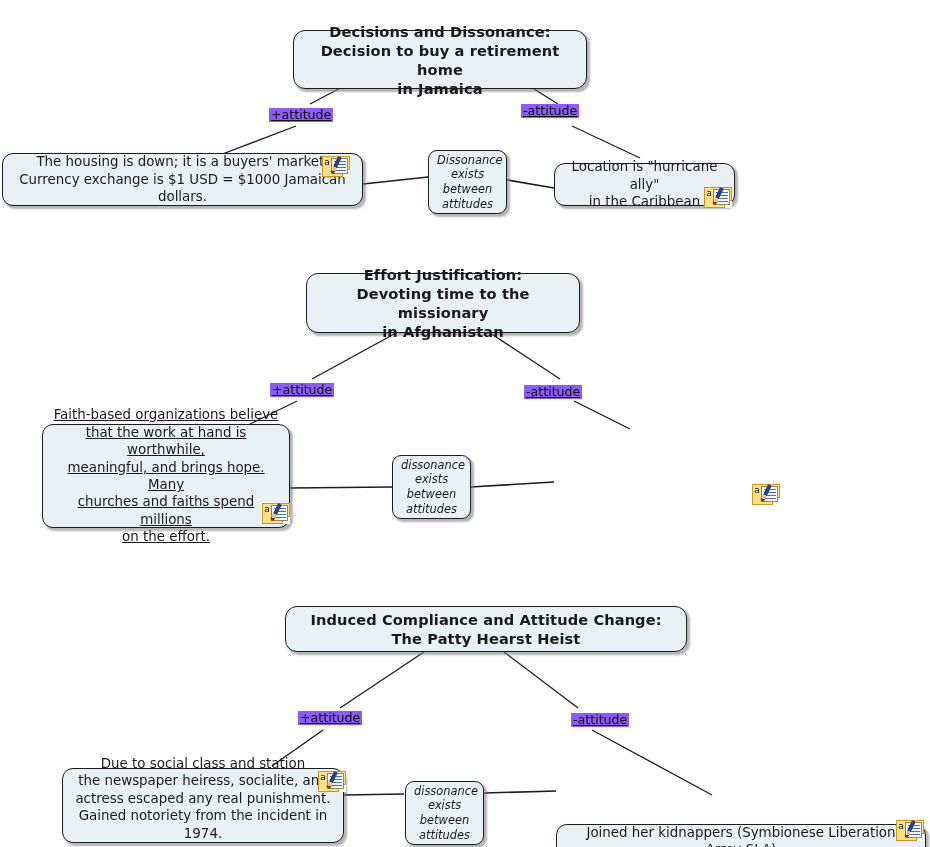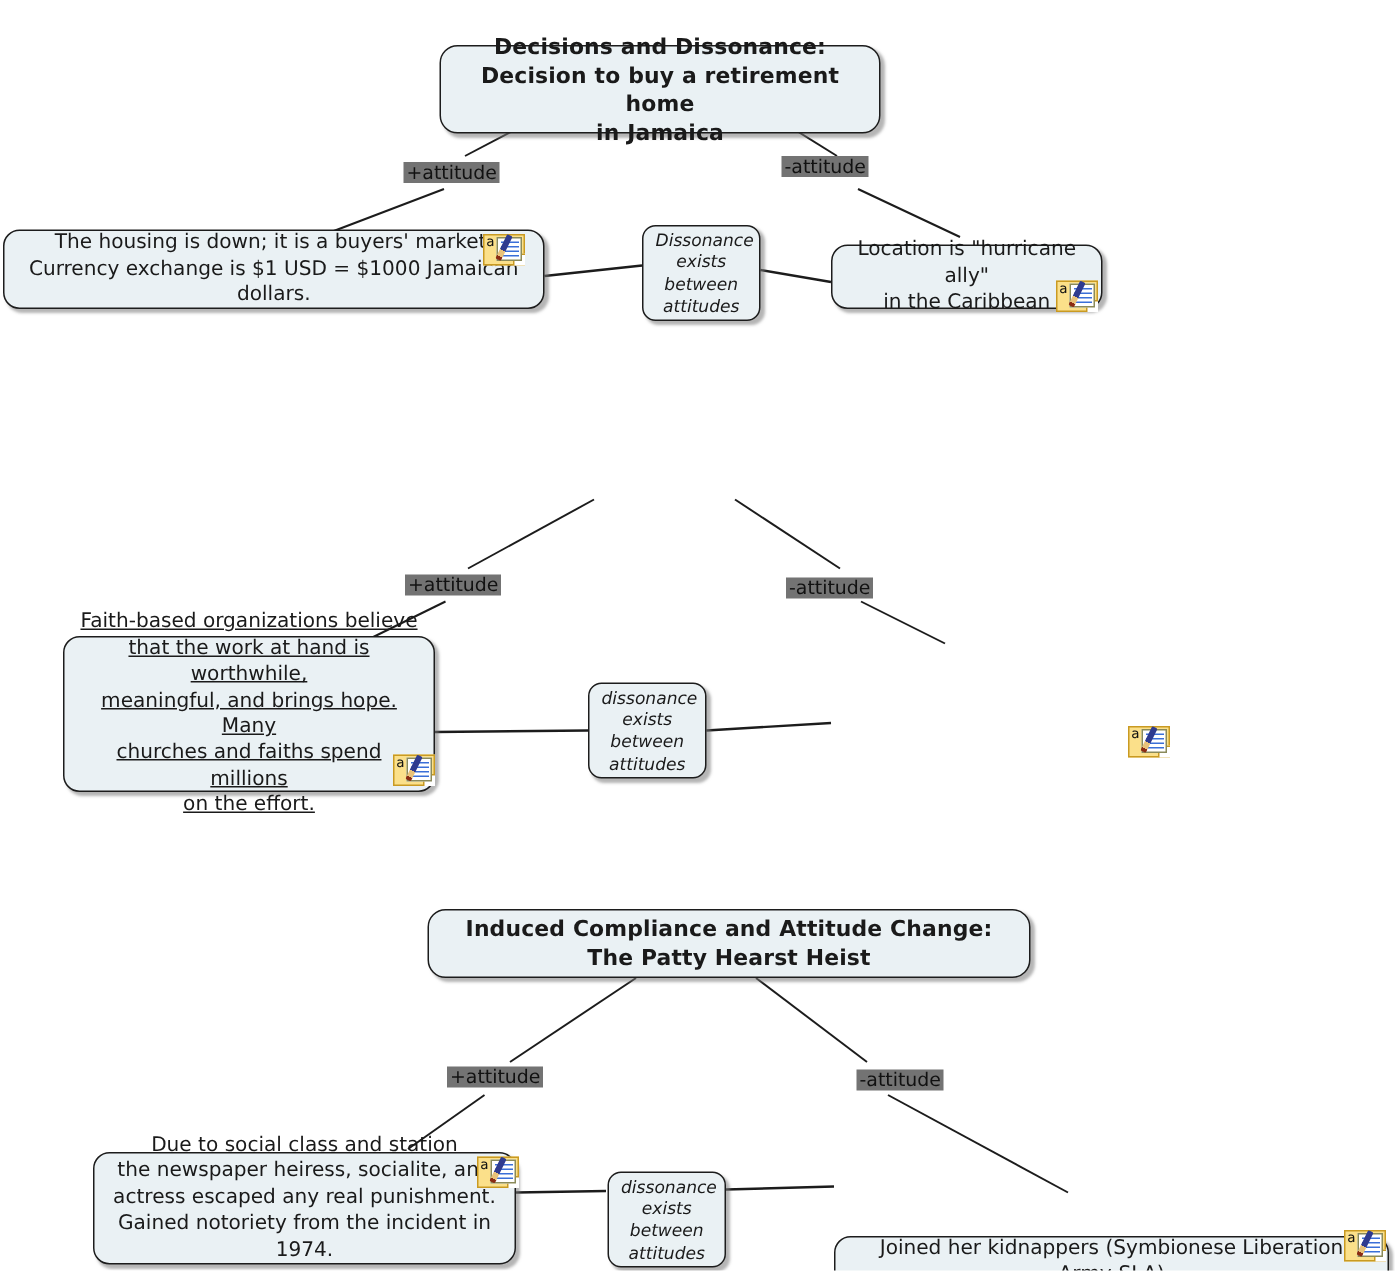--- a/index.html
+++ b/index.html
@@ -15,21 +15,21 @@
   .node .txt{display:block;width:100%;padding:0 8px;box-sizing:border-box;}
 
   .title-node{border-radius:12px;}
   .title-node .txt{font-weight:bold;font-size:14.6px;line-height:19px;letter-spacing:.1px;}
 
   .leaf .txt{font-size:13.4px;line-height:17.4px;}
   .mid{border-radius:9px;font-style:italic;}
   .mid .txt{font-size:11.4px;line-height:14.6px;}
 
   .edge-label{position:absolute;font-size:12.6px;line-height:14px;color:#111;
-              white-space:nowrap;background:#737373;padding:0 2px;}
+              white-space:nowrap;background:#8b5cf6;padding:0 2px;text-decoration:underline;}
 
   
   .note{position:absolute;width:28px;height:21px;}
   .note .pg{position:absolute;left:0;top:0;width:28px;height:21px;
             background:#fbe08a;border:1px solid #c99a22;box-sizing:border-box;}
   .note .pg:after{content:"";position:absolute;right:-1px;bottom:-1px;
             width:7px;height:7px;background:#fff;
             border-left:1px solid #c99a22;border-top:1px solid #c99a22;}
   .note .a{position:absolute;left:1px;top:1px;width:8px;height:18px;
            font-size:9px;line-height:11px;color:#111;text-align:center;
@@ -109,20 +109,23 @@
     <div class="sheet">
         <i></i>
         <i></i>
         <i></i>
         <i></i>
         <i></i>
       </div>
     <div class="pencil"></div>
   </div>
 
+  <div class="node title-node" style="left:306px;top:273px;width:274px;height:60px;">
+    <span class="txt">Effort Justification:<br>Devoting time to the missionary<br>in Afghanistan</span>
+  </div>
 
   <div class="edge-label" style="left:270px;top:383px;">+attitude</div>
   <div class="edge-label" style="left:524px;top:385px;">-attitude</div>
 
   <div class="node leaf" style="left:42px;top:424px;width:248px;height:104px;text-decoration:underline;">
     <span class="txt">Faith-based organizations believe<br>that the work at hand is worthwhile,<br>meaningful, and brings hope. Many<br>churches and faiths spend millions<br>on the effort.</span>
   </div>
   <div class="note" style="left:262px;top:503px;">
     <div class="pg"></div>
     <div class="a">a</div>

